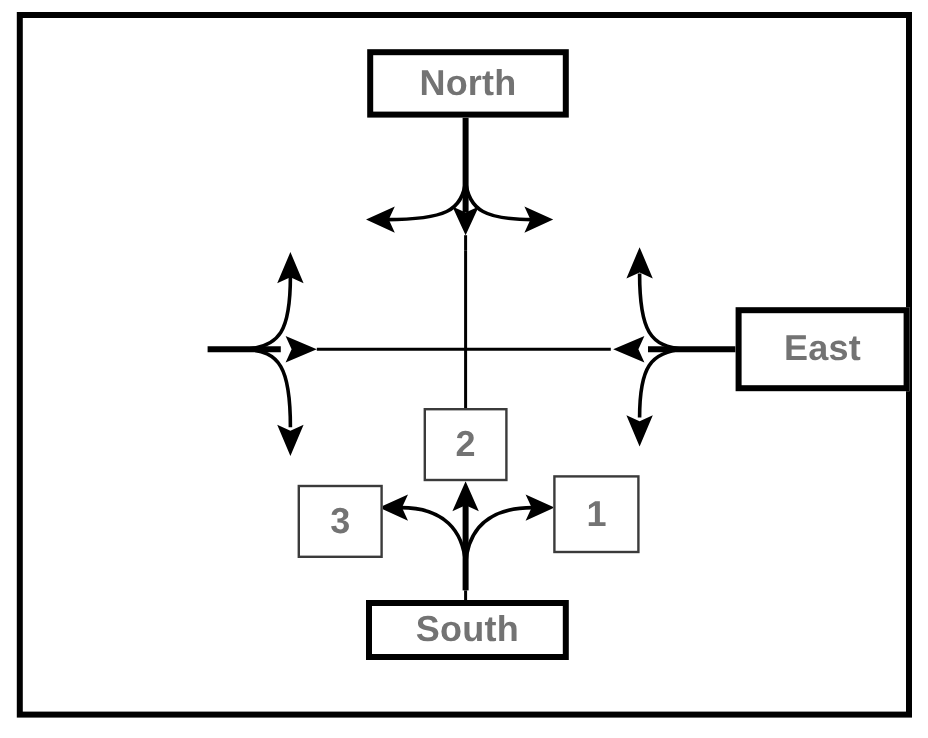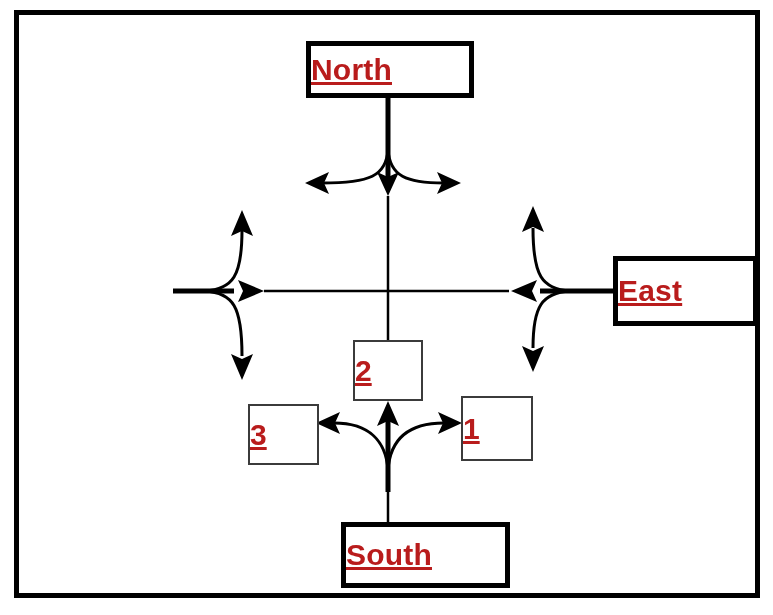--- a/index.html
+++ b/index.html
@@ -23,42 +23,41 @@
     top: 0;
     width: 773px;
     height: 615px;
   }
   .node-box {
     position: absolute;
     box-sizing: border-box;
     background: #ffffff;
     display: flex;
     align-items: center;
-    justify-content: flex-start;
-    color: #b91c1c;
+    justify-content: center;
+    color: #737373;
     z-index: 5;
-    text-decoration: underline;
   }
   .node-box.thick {
     border: 5px solid #000000;
     font-size: 30px;
     font-weight: bold;
     letter-spacing: 0.2px;
   }
   .node-box.thin {
     border: 2px solid #3b3b3b;
     font-size: 30px;
     font-weight: bold;
   }
   .node-label {
     line-height: 1;
     white-space: nowrap;
   }
   #north-box  { left: 306px; top: 41px;  width: 168px; height: 57px; }
-  #south-box  { left: 305px; top: 522px; width: 169px; height: 66px; margin-left: 36px; }
+  #south-box  { left: 305px; top: 500px; width: 169px; height: 50px; }
   #west-box   { left: 35px;  top: 263px; width: 138px; height: 65px; }
   #east-box   { left: 613px; top: 256px; width: 145px; height: 70px; }
   #box-2      { left: 353px; top: 340px; width: 70px;  height: 61px; }
   #box-3      { left: 248px; top: 404px; width: 71px;  height: 61px; }
   #box-1      { left: 461px; top: 396px; width: 72px;  height: 65px; }
 </style>
 </head>
 <body>
 
 <div id="canvas">

